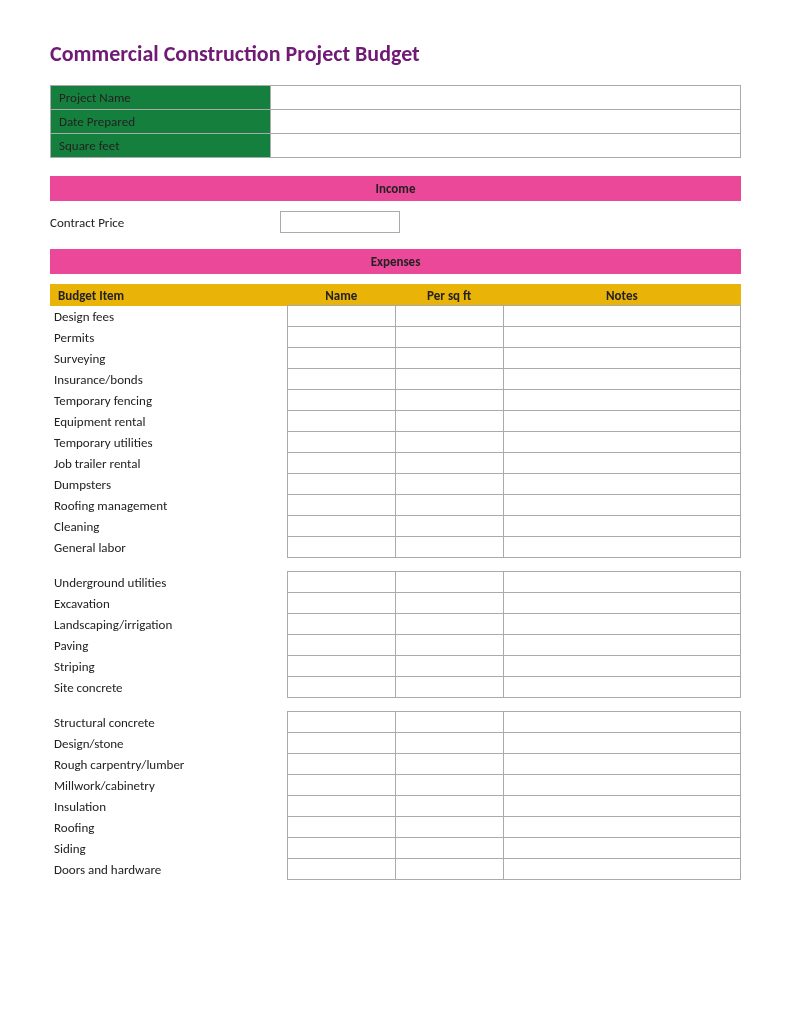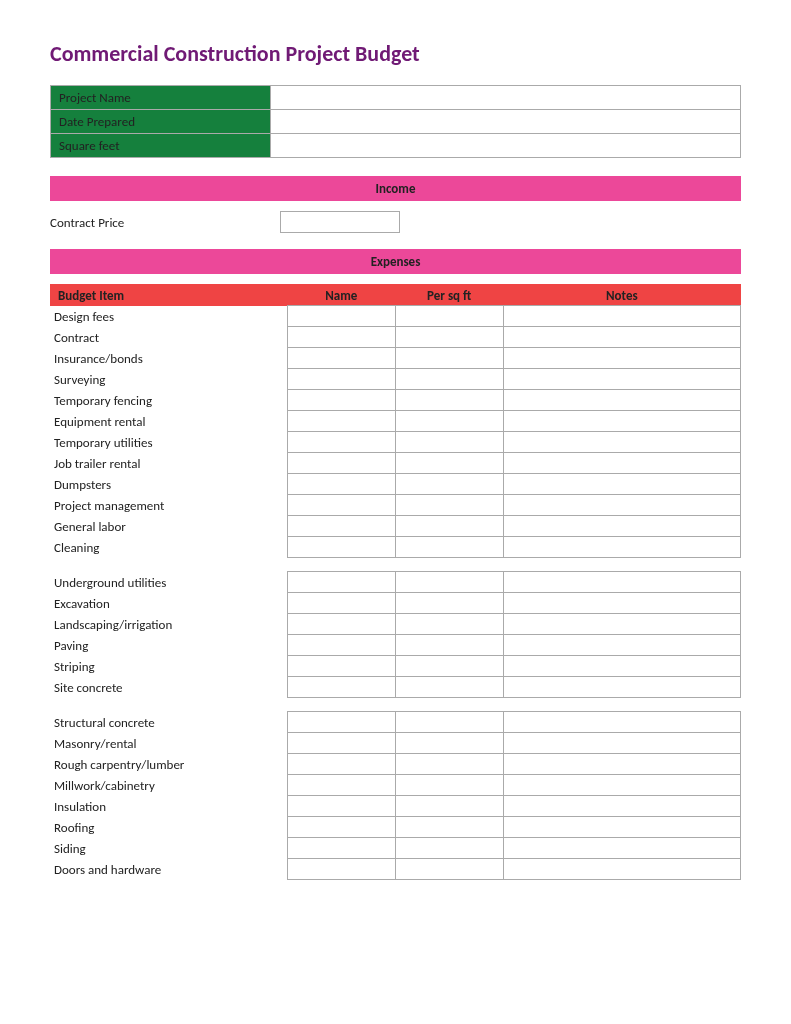--- a/index.html
+++ b/index.html
@@ -63,21 +63,21 @@
     .budget-table {
       width: 100%;
       border-collapse: collapse;
       margin-bottom: 18px;
     }
     .budget-table th {
       font-weight: bold;
       font-size: 13px;
       padding: 4px 8px;
       text-align: left;
-      background: #ef4444;
+      background: #eab308;
       border: none;
     }
     .budget-table th.cost-col,
     .budget-table th.persqft-col,
     .budget-table th.notes-col {
       text-align: center;
     }
     .budget-table td {
       border: 1px solid #aaa;
       height: 21px;
@@ -144,38 +144,38 @@
     </tr>
   </thead>
   <tbody id="budget-tbody">
       <tr>
         <td class="item-label">Design fees</td>
         <td class="cost-cell"></td>
         <td class="persqft-cell"></td>
         <td class="notes-cell"></td>
       </tr>
       <tr>
-        <td class="item-label">Contract</td>
+        <td class="item-label">Permits</td>
+        <td class="cost-cell"></td>
+        <td class="persqft-cell"></td>
+        <td class="notes-cell"></td>
+      </tr>
+      <tr>
+        <td class="item-label">Surveying</td>
         <td class="cost-cell"></td>
         <td class="persqft-cell"></td>
         <td class="notes-cell"></td>
       </tr>
       <tr>
         <td class="item-label">Insurance/bonds</td>
         <td class="cost-cell"></td>
         <td class="persqft-cell"></td>
         <td class="notes-cell"></td>
       </tr>
       <tr>
-        <td class="item-label">Surveying</td>
-        <td class="cost-cell"></td>
-        <td class="persqft-cell"></td>
-        <td class="notes-cell"></td>
-      </tr>
-      <tr>
         <td class="item-label">Temporary fencing</td>
         <td class="cost-cell"></td>
         <td class="persqft-cell"></td>
         <td class="notes-cell"></td>
       </tr>
       <tr>
         <td class="item-label">Equipment rental</td>
         <td class="cost-cell"></td>
         <td class="persqft-cell"></td>
         <td class="notes-cell"></td>
@@ -192,38 +192,38 @@
         <td class="persqft-cell"></td>
         <td class="notes-cell"></td>
       </tr>
       <tr>
         <td class="item-label">Dumpsters</td>
         <td class="cost-cell"></td>
         <td class="persqft-cell"></td>
         <td class="notes-cell"></td>
       </tr>
       <tr>
-        <td class="item-label">Project management</td>
+        <td class="item-label">Roofing management</td>
+        <td class="cost-cell"></td>
+        <td class="persqft-cell"></td>
+        <td class="notes-cell"></td>
+      </tr>
+      <tr>
+        <td class="item-label">Cleaning</td>
         <td class="cost-cell"></td>
         <td class="persqft-cell"></td>
         <td class="notes-cell"></td>
       </tr>
       <tr>
         <td class="item-label">General labor</td>
         <td class="cost-cell"></td>
         <td class="persqft-cell"></td>
         <td class="notes-cell"></td>
       </tr>
       <tr>
-        <td class="item-label">Cleaning</td>
-        <td class="cost-cell"></td>
-        <td class="persqft-cell"></td>
-        <td class="notes-cell"></td>
-      </tr>
-      <tr>
         <td class="group-spacer" colspan="4" style="border:none;height:14px;"></td>
       </tr>
       <tr>
         <td class="item-label">Underground utilities</td>
         <td class="cost-cell"></td>
         <td class="persqft-cell"></td>
         <td class="notes-cell"></td>
       </tr>
       <tr>
         <td class="item-label">Excavation</td>
@@ -258,21 +258,21 @@
       <tr>
         <td class="group-spacer" colspan="4" style="border:none;height:14px;"></td>
       </tr>
       <tr>
         <td class="item-label">Structural concrete</td>
         <td class="cost-cell"></td>
         <td class="persqft-cell"></td>
         <td class="notes-cell"></td>
       </tr>
       <tr>
-        <td class="item-label">Masonry/rental</td>
+        <td class="item-label">Design/stone</td>
         <td class="cost-cell"></td>
         <td class="persqft-cell"></td>
         <td class="notes-cell"></td>
       </tr>
       <tr>
         <td class="item-label">Rough carpentry/lumber</td>
         <td class="cost-cell"></td>
         <td class="persqft-cell"></td>
         <td class="notes-cell"></td>
       </tr>

